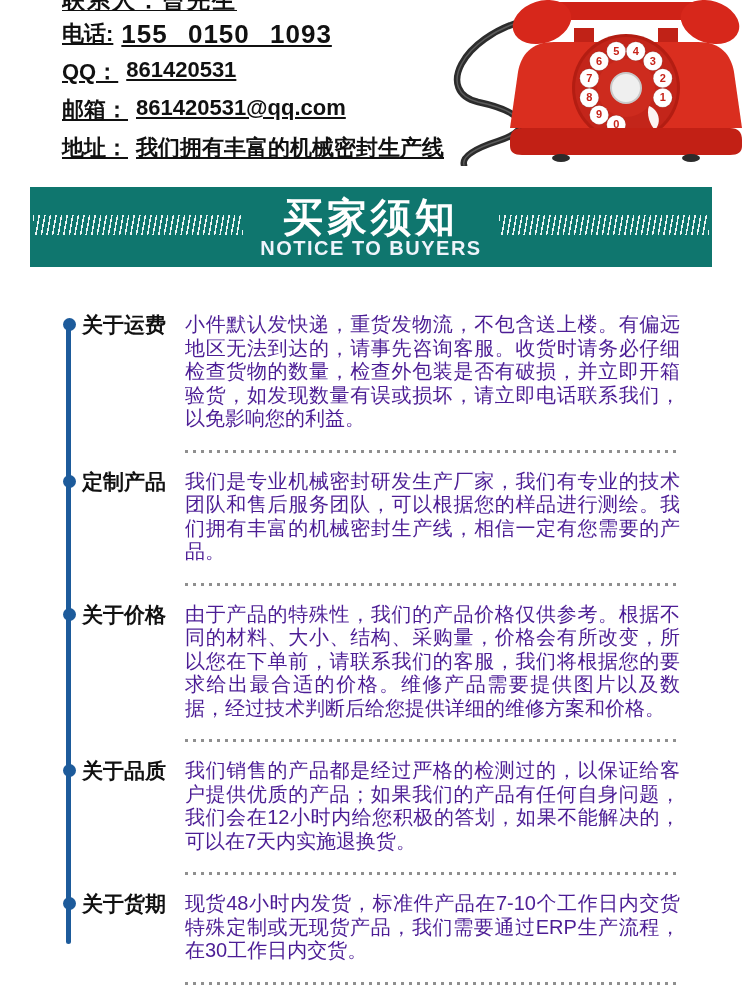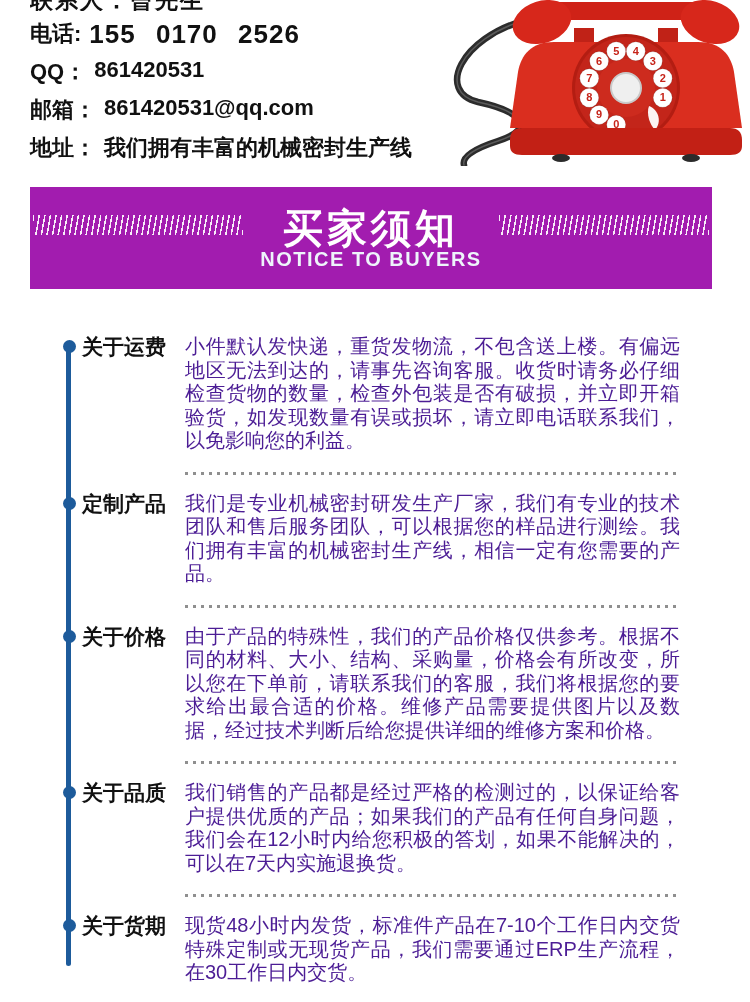--- a/index.html
+++ b/index.html
@@ -1,30 +1,30 @@
 <!DOCTYPE html>
 <html><head>
 <meta charset="utf-8">
 <style>
   html,body{margin:0;padding:0;background:#fff;}
   body{font-family:"Liberation Sans","DejaVu Sans",sans-serif;color:#111;}
   .page{position:relative;width:750px;height:1002px;overflow:hidden;background:#fff;}
 
   
-  .contact{position:relative;height:166px;padding-left:30px;box-sizing:border-box;}
+  .contact{position:relative;height:166px;padding-left:62px;box-sizing:border-box;text-decoration:underline;}
   .clip-line{height:11px;overflow:hidden;}
   .clip-line span{display:block;margin-top:-15px;font-size:23px;font-weight:bold;letter-spacing:2px;}
   .crow{display:flex;align-items:flex-start;margin-top:8px;height:30px;font-size:22px;font-weight:bold;}
   .crow .lab{white-space:nowrap;}
   .crow .val{margin-left:8px;white-space:nowrap;}
   .crow.phone .val{font-size:26px;letter-spacing:1px;word-spacing:12px;}
   .phone-art{position:absolute;top:0;right:6px;width:318px;height:166px;}
 
   
-  .banner{position:relative;margin:21px 38px 0 30px;height:102px;background:#a21caf;text-align:right;}
+  .banner{position:relative;margin:21px 38px 0 30px;height:80px;background:#0f766e;text-align:right;}
   .banner-inner{position:absolute;inset:0;display:flex;flex-direction:column;align-items:center;justify-content:center;}
   .banner-title{font-size:40px;line-height:42px;font-weight:bold;color:#ffffff;letter-spacing:4px;}
   .banner-sub{font-size:20px;line-height:21px;font-weight:bold;color:#eef4fb;letter-spacing:1.5px;}
   .stripes{position:absolute;top:28px;height:20px;width:210px;
     background:repeating-linear-gradient(100deg,rgba(255,255,255,.92) 0 1.5px,rgba(255,255,255,0) 1.5px 5.5px);}
   .stripes.left{left:3px;}
   .stripes.right{right:3px;}
 
   
   .notice{position:relative;margin-top:46px;padding:0 70px 0 82px;}
@@ -41,21 +41,21 @@
 
 <div class="page">
 
   <div class="contact">
     <div class="clip-line">
       <span>联系人：曾先生</span>
     </div>
 
     <div class="crow phone">
       <span class="lab">电话:</span>
-      <span class="val">155 0170 2526</span>
+      <span class="val">155 0150 1093</span>
     </div>
     <div class="crow">
       <span class="lab">QQ：</span>
       <span class="val">861420531</span>
     </div>
     <div class="crow">
       <span class="lab">邮箱：</span>
       <span class="val">861420531@qq.com</span>
     </div>
     <div class="crow">

